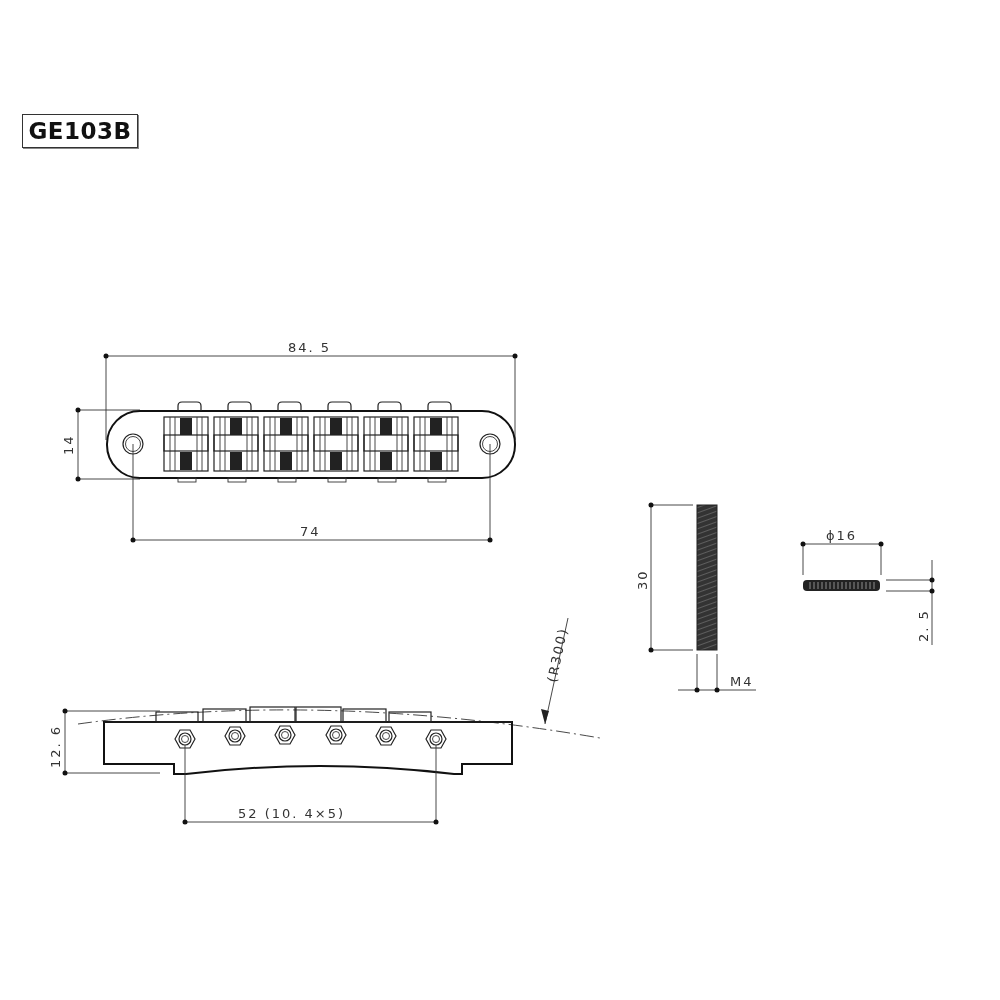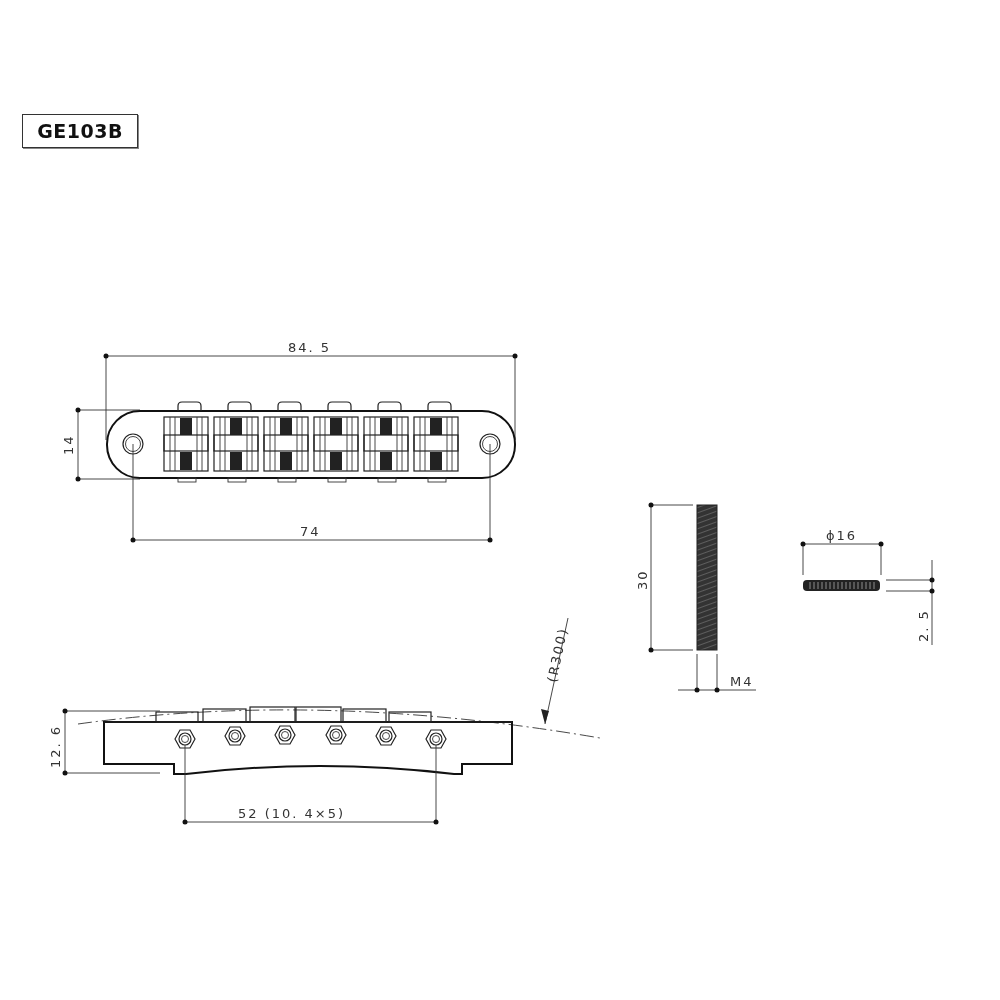--- a/index.html
+++ b/index.html
@@ -1,21 +1,21 @@
 <!DOCTYPE html>
 <html><head>
   <meta charset="utf-8">
   <style>
     html, body { margin: 0; padding: 0; background: #ffffff; }
     body { width: 1000px; height: 1000px; position: relative; overflow: hidden; font-family: "DejaVu Sans", sans-serif; }
     .title-box {
       position: absolute; left: 22px; top: 114px; width: 116px; height: 34px;
       border: 1.5px solid #333; box-shadow: inset 0 0 0 1px #fff, 1px 1px 0 #888;
       display: flex; align-items: center; justify-content: center;
-      font-family: "DejaVu Sans", sans-serif; font-weight: bold; font-size: 19px; color: #111;
+      font-family: "DejaVu Sans", sans-serif; font-weight: bold; font-size: 23px; color: #111;
       letter-spacing: 0.5px; box-sizing: border-box;
     }
     svg { position: absolute; left: 0; top: 0; }
     .dim { font-family: "DejaVu Sans", sans-serif; font-size: 13px; fill: #333; letter-spacing: 2px; }
     .ln { stroke: #222; stroke-width: 1.2; fill: none; }
     .thin { stroke: #333; stroke-width: 0.9; fill: none; }
     .thick { stroke: #111; stroke-width: 2; fill: none; }
     .dot { fill: #111; }
   </style>
 </head>

